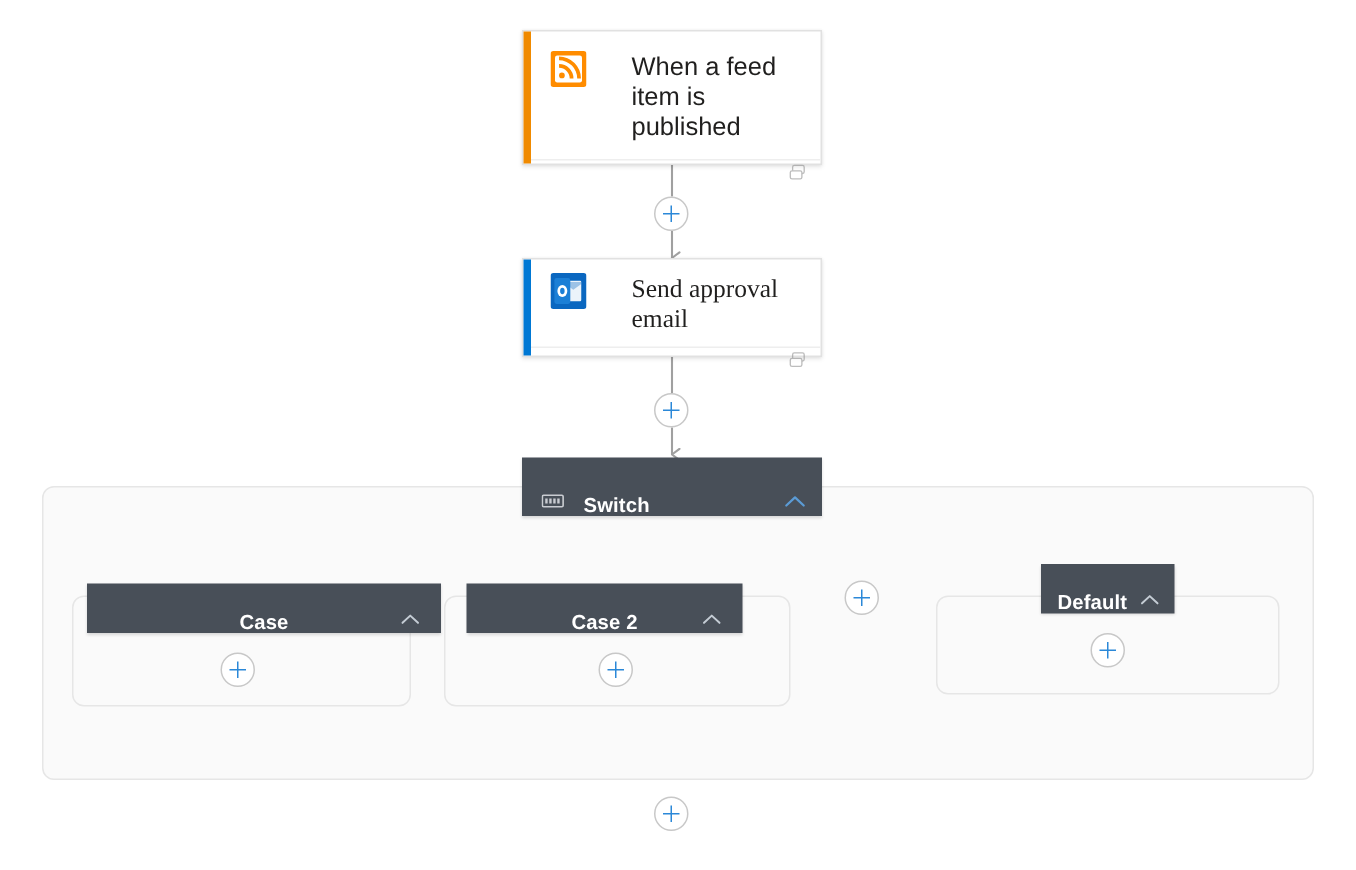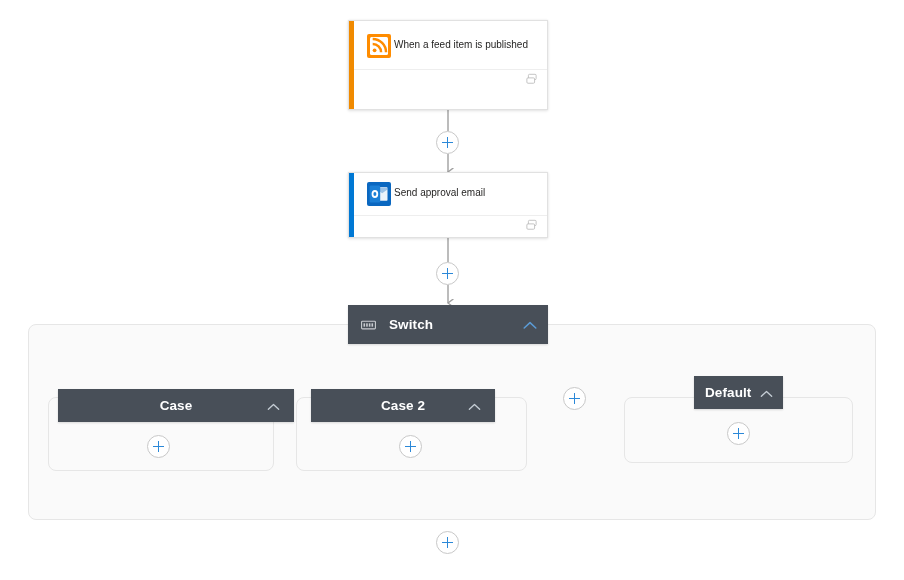--- a/index.html
+++ b/index.html
@@ -46,24 +46,24 @@
     width: 5px;
   }
   .card .card-head {
     display: flex;
     align-items: flex-start;
     padding: 13px 12px 11px 18px;
     min-height: 48px;
     box-sizing: border-box;
   }
   .card .card-title {
-    font-size: 10px;
+    font-size: 17px;
     color: #201f1e;
     line-height: 20px;
-    margin-left: 3px;
+    margin-left: 30px;
     padding-top: 1px;
     font-weight: 400;
     max-width: 140px;
   }
   .card .card-foot {
     border-top: 1px solid #eeeeee;
     height: 23px;
     display: flex;
     align-items: center;
     justify-content: flex-end;
@@ -78,21 +78,21 @@
     display: block;
   }
   .foot-icon { display:block; opacity: .55; }
 
   
   .dark-head {
     position: absolute;
     background: #484f58;
     color: #ffffff;
     display: flex;
-    align-items: center;
+    align-items: flex-end;
     box-sizing: border-box;
     z-index: 5;
     box-shadow: 0 1px 2px rgba(0,0,0,0.14);
   }
   .dark-head .dh-label {
     font-size: 13.5px;
     font-weight: bold;
     color: #ffffff;
     letter-spacing: .1px;
     white-space: nowrap;
@@ -204,21 +204,21 @@
         <svg width="13" height="13" viewBox="0 0 16 16" xmlns="http://www.w3.org/2000/svg">
           <rect x="4.2" y="1.6" width="9.5" height="6.6" rx="1.4" fill="none" stroke="#888888" stroke-width="1.1"></rect>
           <rect x="2.3" y="6.0" width="9.5" height="6.6" rx="1.4" fill="#ffffff" stroke="#888888" stroke-width="1.1"></rect>
         </svg>
       </span>
     </div>
   </div>
 
   <div class="plus" style="left:436px; top:131px;"></div>
 
-  <div class="card" id="action-card" style="left:348px; top:172px; width:200px; height:66px;">
+  <div class="card" id="action-card" style="left:348px; top:172px; width:200px; height:66px;font-family:Liberation Serif, serif;">
     <div class="accent" style="background:#0078d4;"></div>
     <div class="card-head" style="min-height:42px; padding-top:9px; padding-bottom:8px;">
       <span class="icon-box">
         <svg width="24" height="24" viewBox="0 0 24 24" xmlns="http://www.w3.org/2000/svg">
           <rect x="0" y="0" width="24" height="24" rx="2" fill="#0a67c0"></rect>
           <rect x="10" y="5.2" width="10.5" height="13.6" rx="0.8" fill="#ffffff" opacity="0.92"></rect>
           <path d="M10 7.4 L15.2 11.2 L20.5 7.4 L20.5 6.0 L10 6.0 Z" fill="#0a67c0" opacity="0.35"></path>
           <rect x="2.6" y="3.4" width="10.6" height="17.2" rx="1.4" fill="#1b7fd6"></rect>
           <ellipse cx="7.9" cy="12" rx="3.3" ry="4" fill="#ffffff"></ellipse>
           <ellipse cx="7.9" cy="12" rx="1.5" ry="2.1" fill="#1b7fd6"></ellipse>

